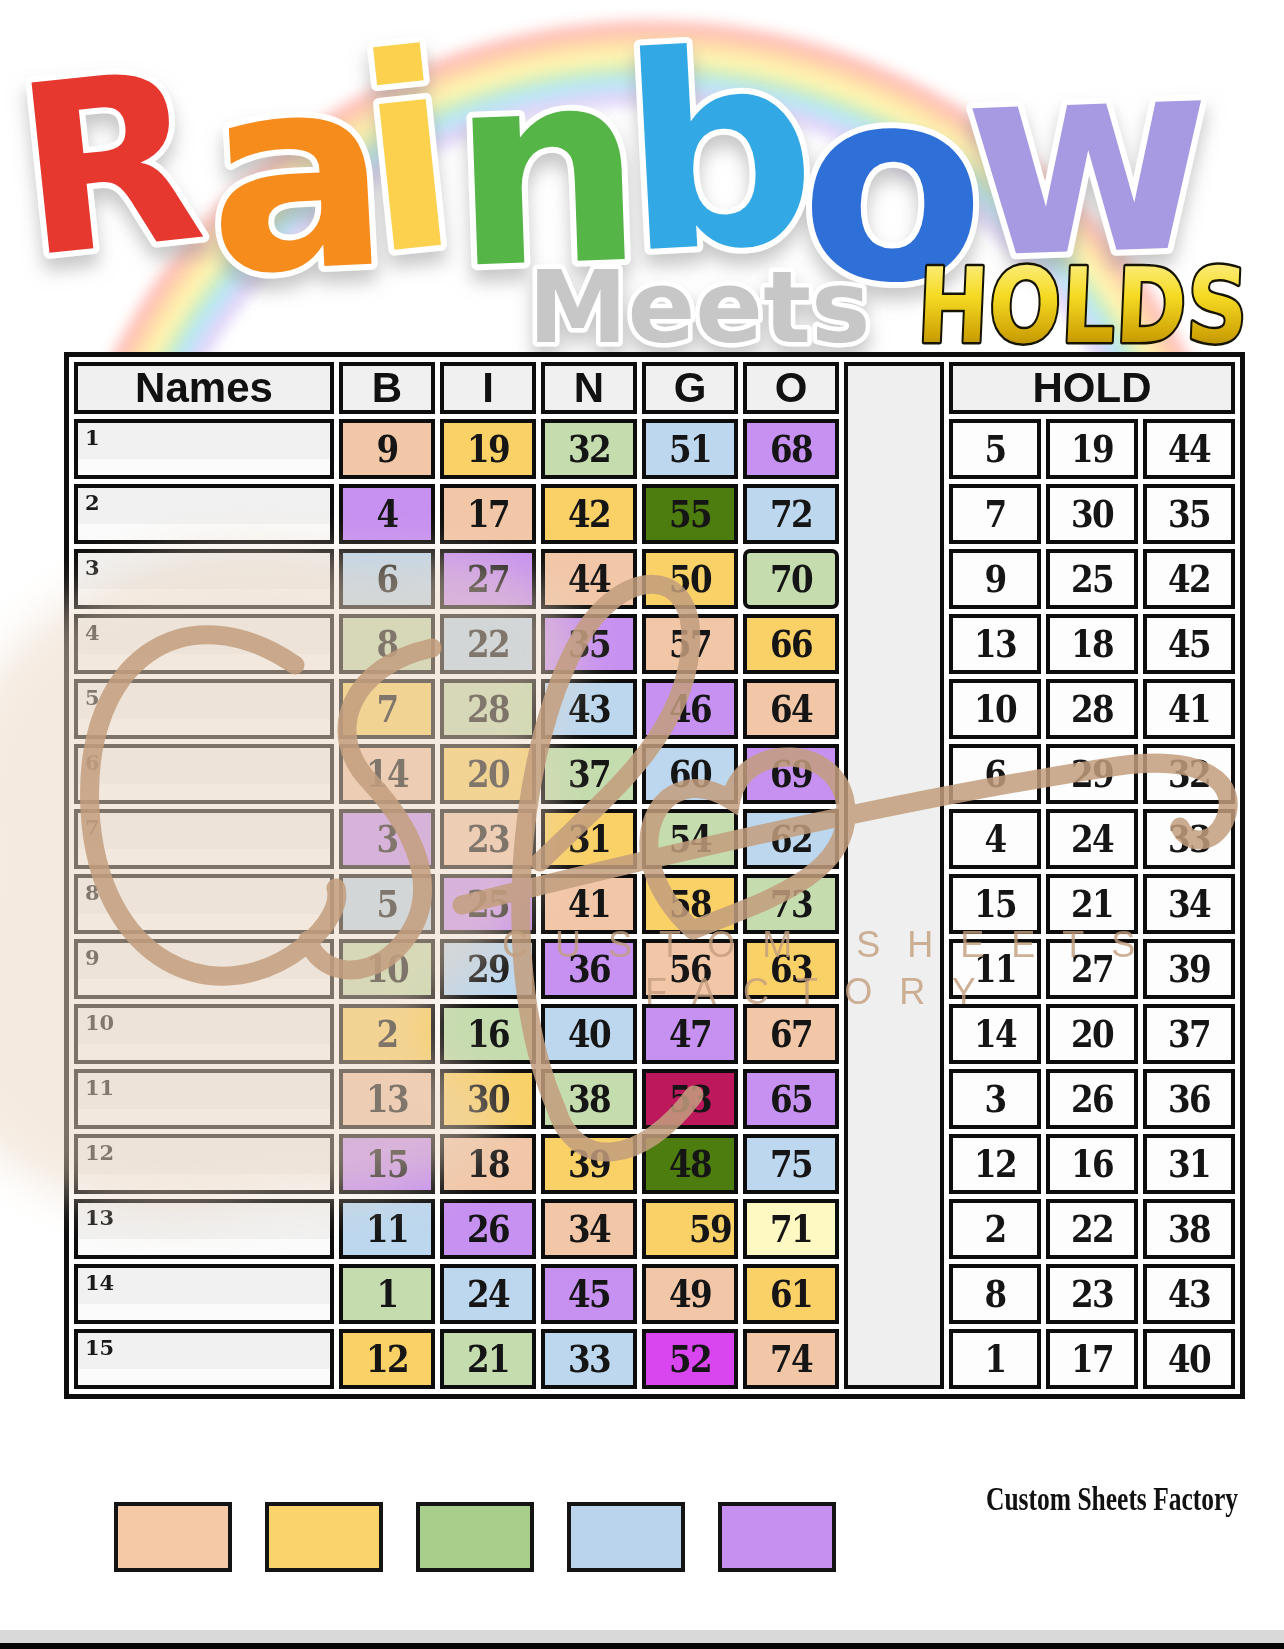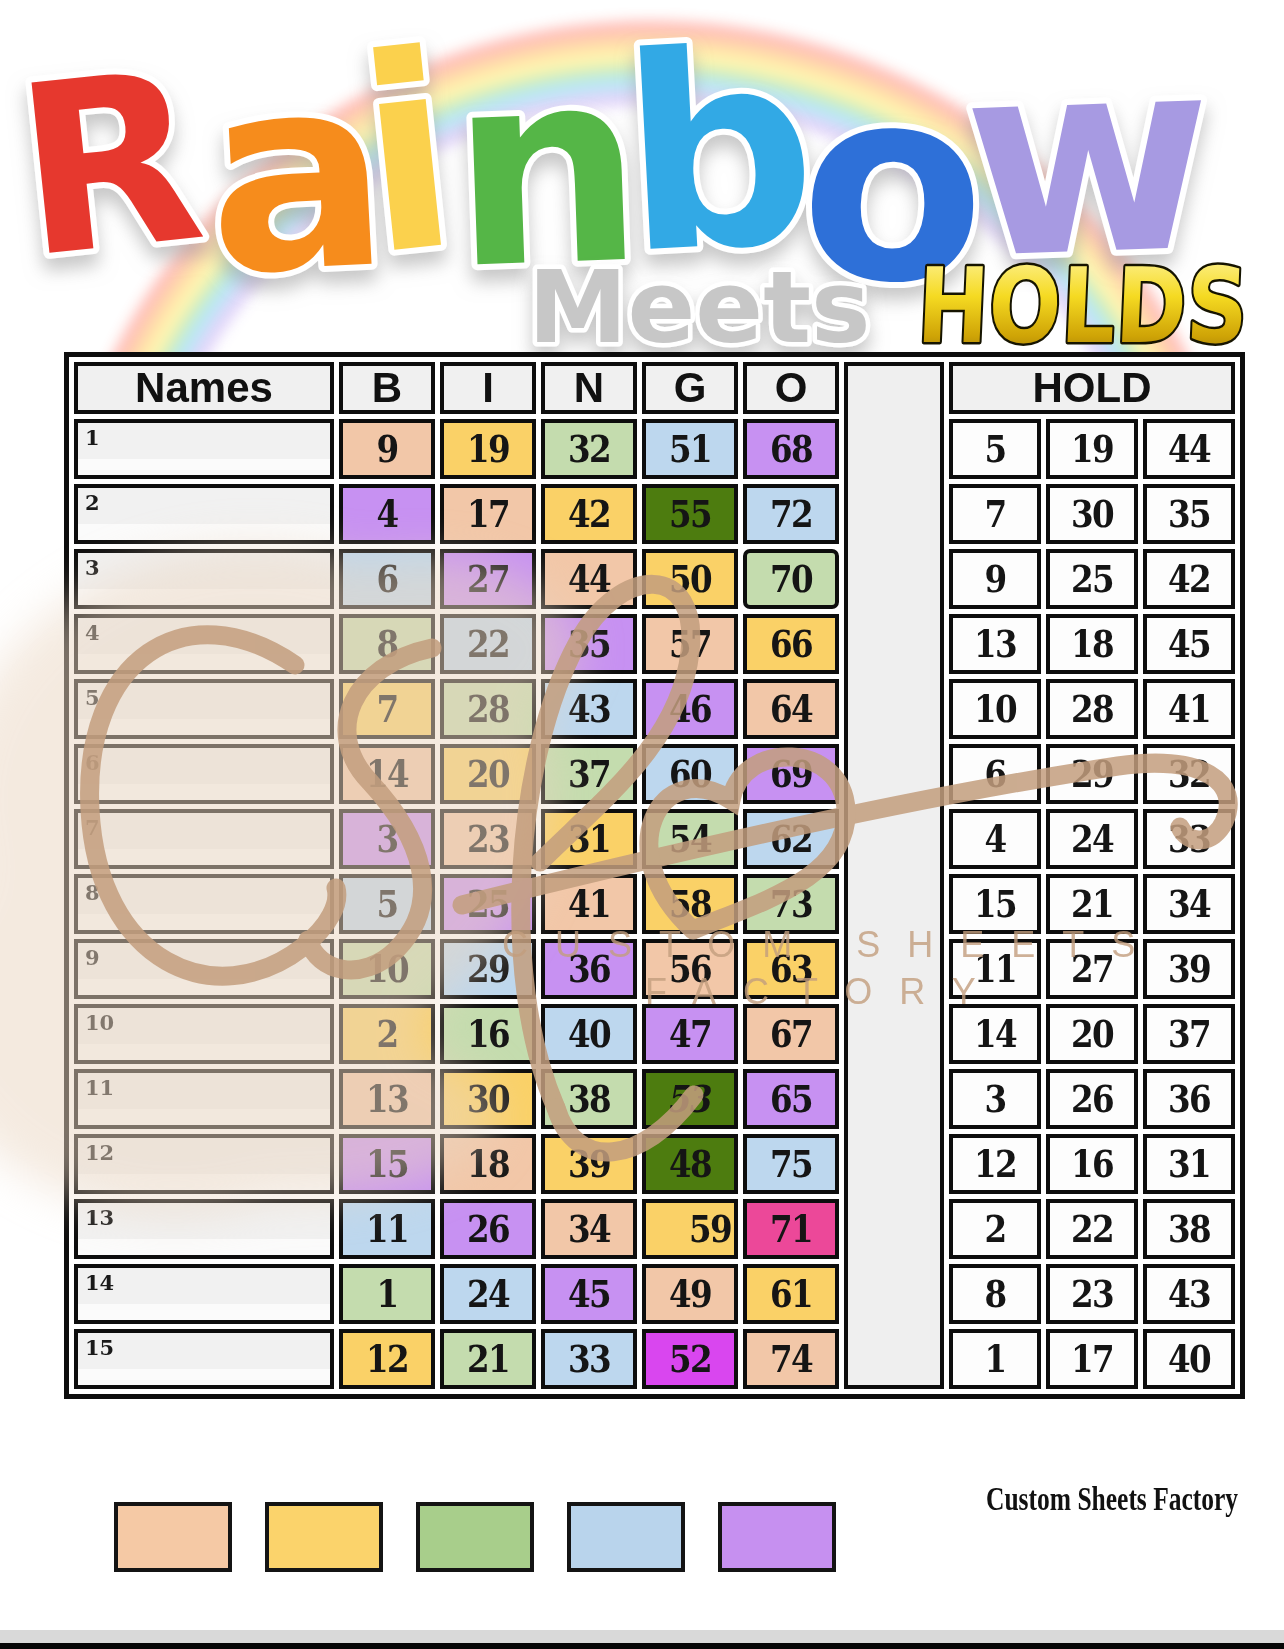--- a/index.html
+++ b/index.html
@@ -383,21 +383,21 @@
           <td class="name-cell"><span class="row-label">11</span><span></span></td>
           <td class="num-cell" style="background: rgb(242, 199, 168);">
             <div>13</div>
           </td>
           <td class="num-cell" style="background: rgb(250, 209, 103);">
             <div>30</div>
           </td>
           <td class="num-cell" style="background: rgb(196, 220, 174);">
             <div>38</div>
           </td>
-          <td class="num-cell" style="background: #4d7c0f; font-style: italic;">
+          <td class="num-cell" style="background: #be185d;">
             <div>53</div>
           </td>
           <td class="num-cell" style="background: rgb(199, 145, 242);">
             <div>65</div>
           </td>
           <td class="hold-cell">
             <div>3</div>
           </td>
           <td class="hold-cell">
             <div>26</div>
@@ -440,21 +440,21 @@
           </td>
           <td class="num-cell" style="background: rgb(199, 145, 242);">
             <div>26</div>
           </td>
           <td class="num-cell" style="background: rgb(242, 199, 168);">
             <div>34</div>
           </td>
           <td class="num-cell" style="background: rgb(250, 209, 103); padding-left: 40px;">
             <div>59</div>
           </td>
-          <td class="num-cell" style="background: #ec4899;">
+          <td class="num-cell" style="background: #fef9c3;">
             <div>71</div>
           </td>
           <td class="hold-cell">
             <div>2</div>
           </td>
           <td class="hold-cell">
             <div>22</div>
           </td>
           <td class="hold-cell">
             <div>38</div>

